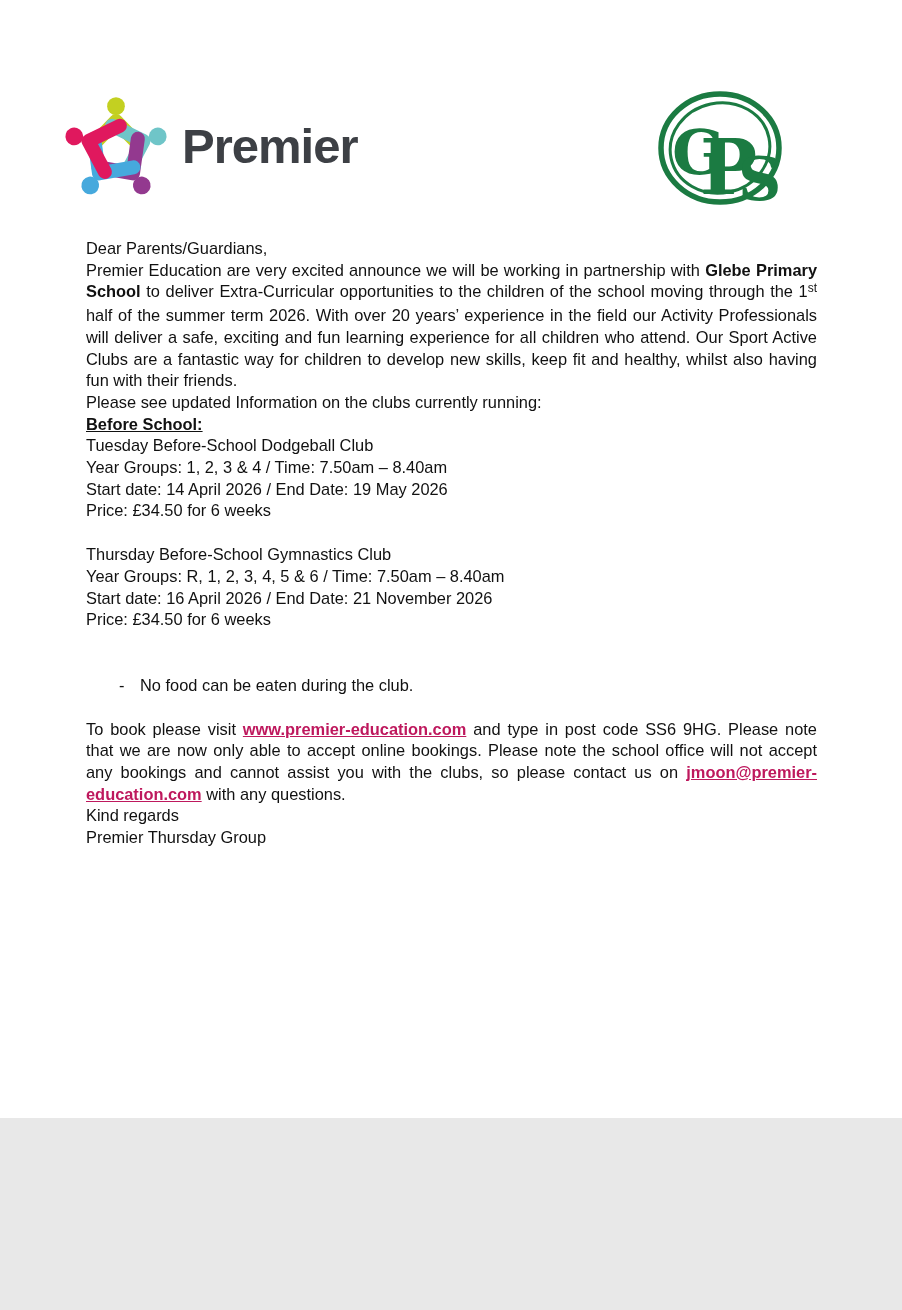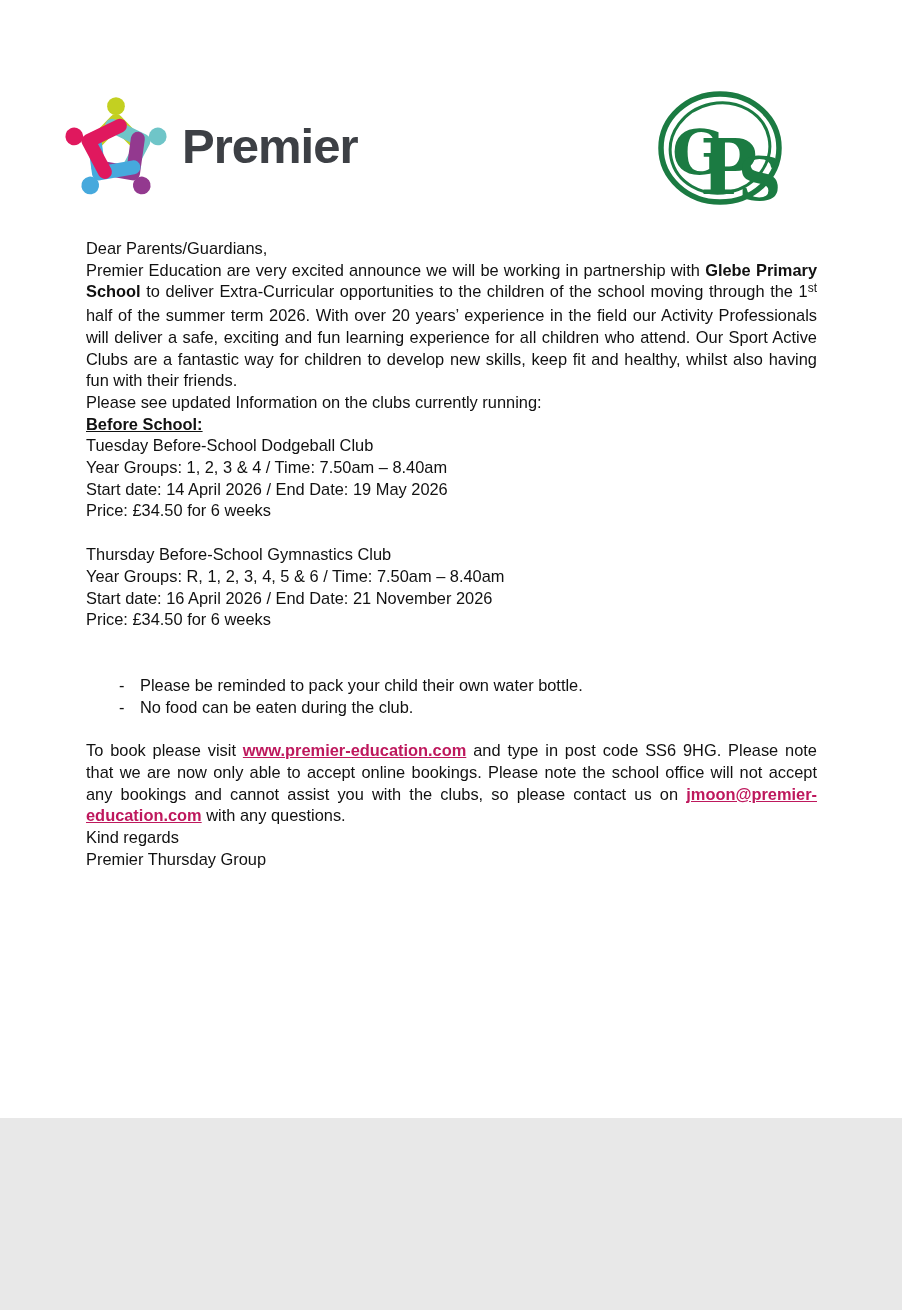--- a/index.html
+++ b/index.html
@@ -98,21 +98,20 @@
       <div class="mb-2">
         <p>Thursday Before-School Gymnastics Club</p>
         <p>Year Groups: R, 1, 2, 3, 4, 5 &amp; 6 / Time: 7.50am – 8.40am</p>
         <p>Start date: 16 April 2026 / End Date: 21 November 2026</p>
         <p>Price: £34.50 for 6 weeks</p>
       </div>
     </section>
 
     <section class="mb-1">
       <ul class="notes">
-        <li>Please be reminded to pack your child their own water bottle.</li>
         <li>No food can be eaten during the club.</li>
       </ul>
     </section>
 
     <p class="just mb-1"><span>To book please visit </span><span class="lnk">www.premier-education.com</span><span> and type in post code SS6 9HG. Please note that we are now only able to accept online bookings. Please note the school office will not accept any bookings and cannot assist you with the clubs, so please contact us on </span><span class="lnk">jmoon@premier-education.com</span><span> with any questions.</span></p>
 
     <p class="mb-1">Kind regards</p>
 
     <p>Premier Thursday Group</p>
 

